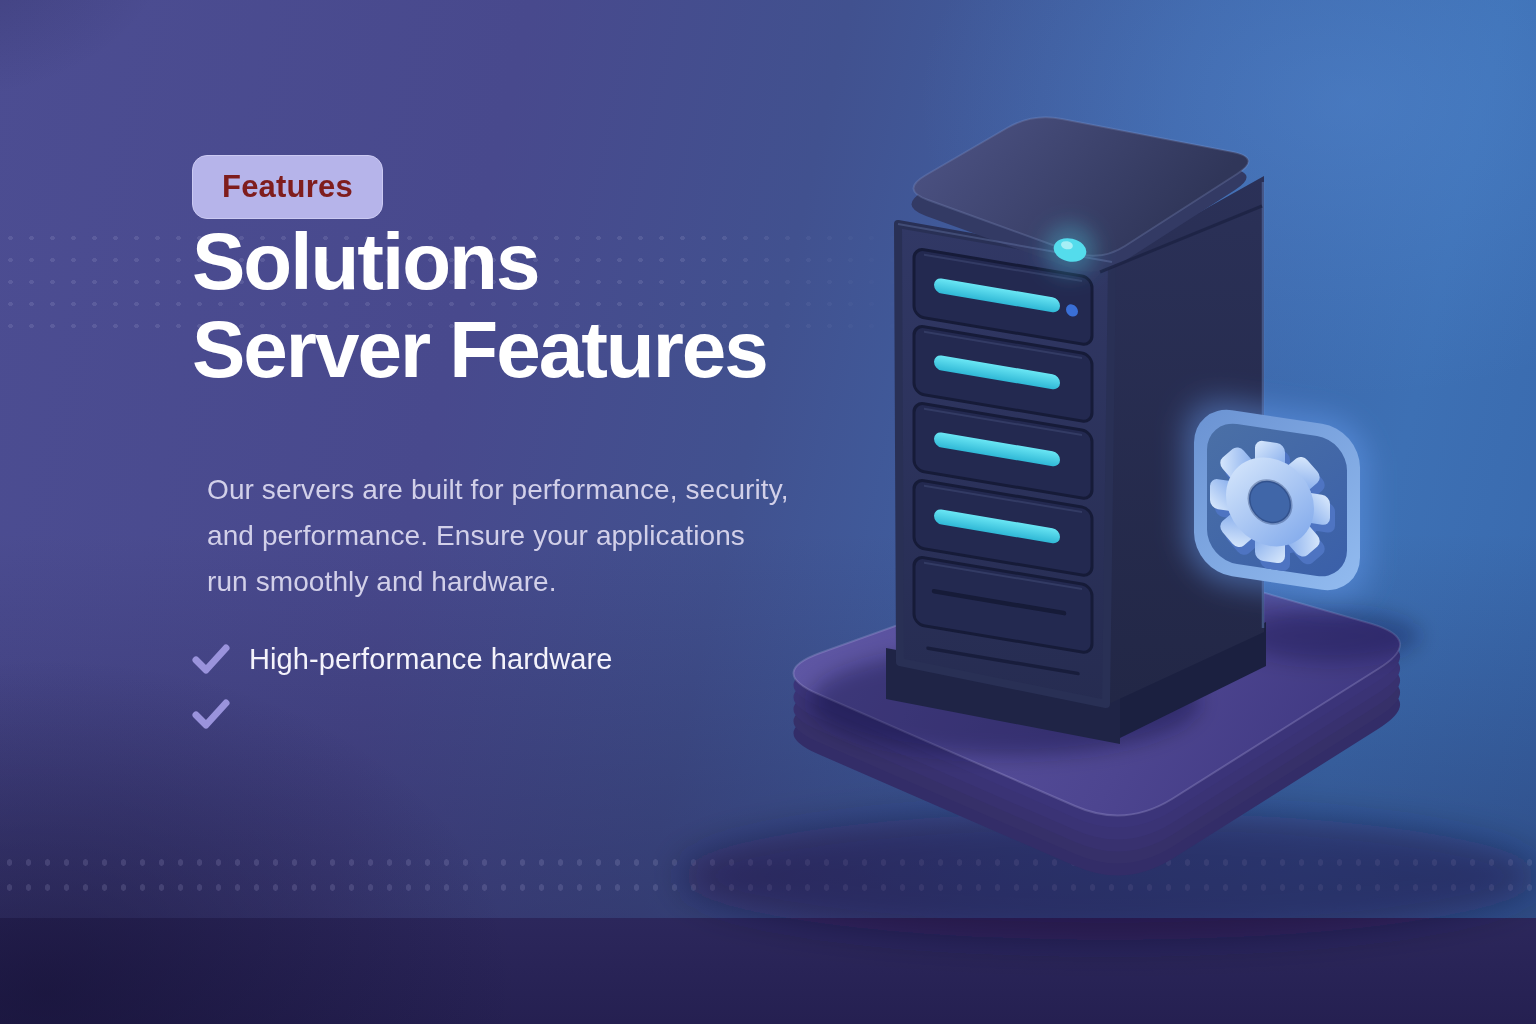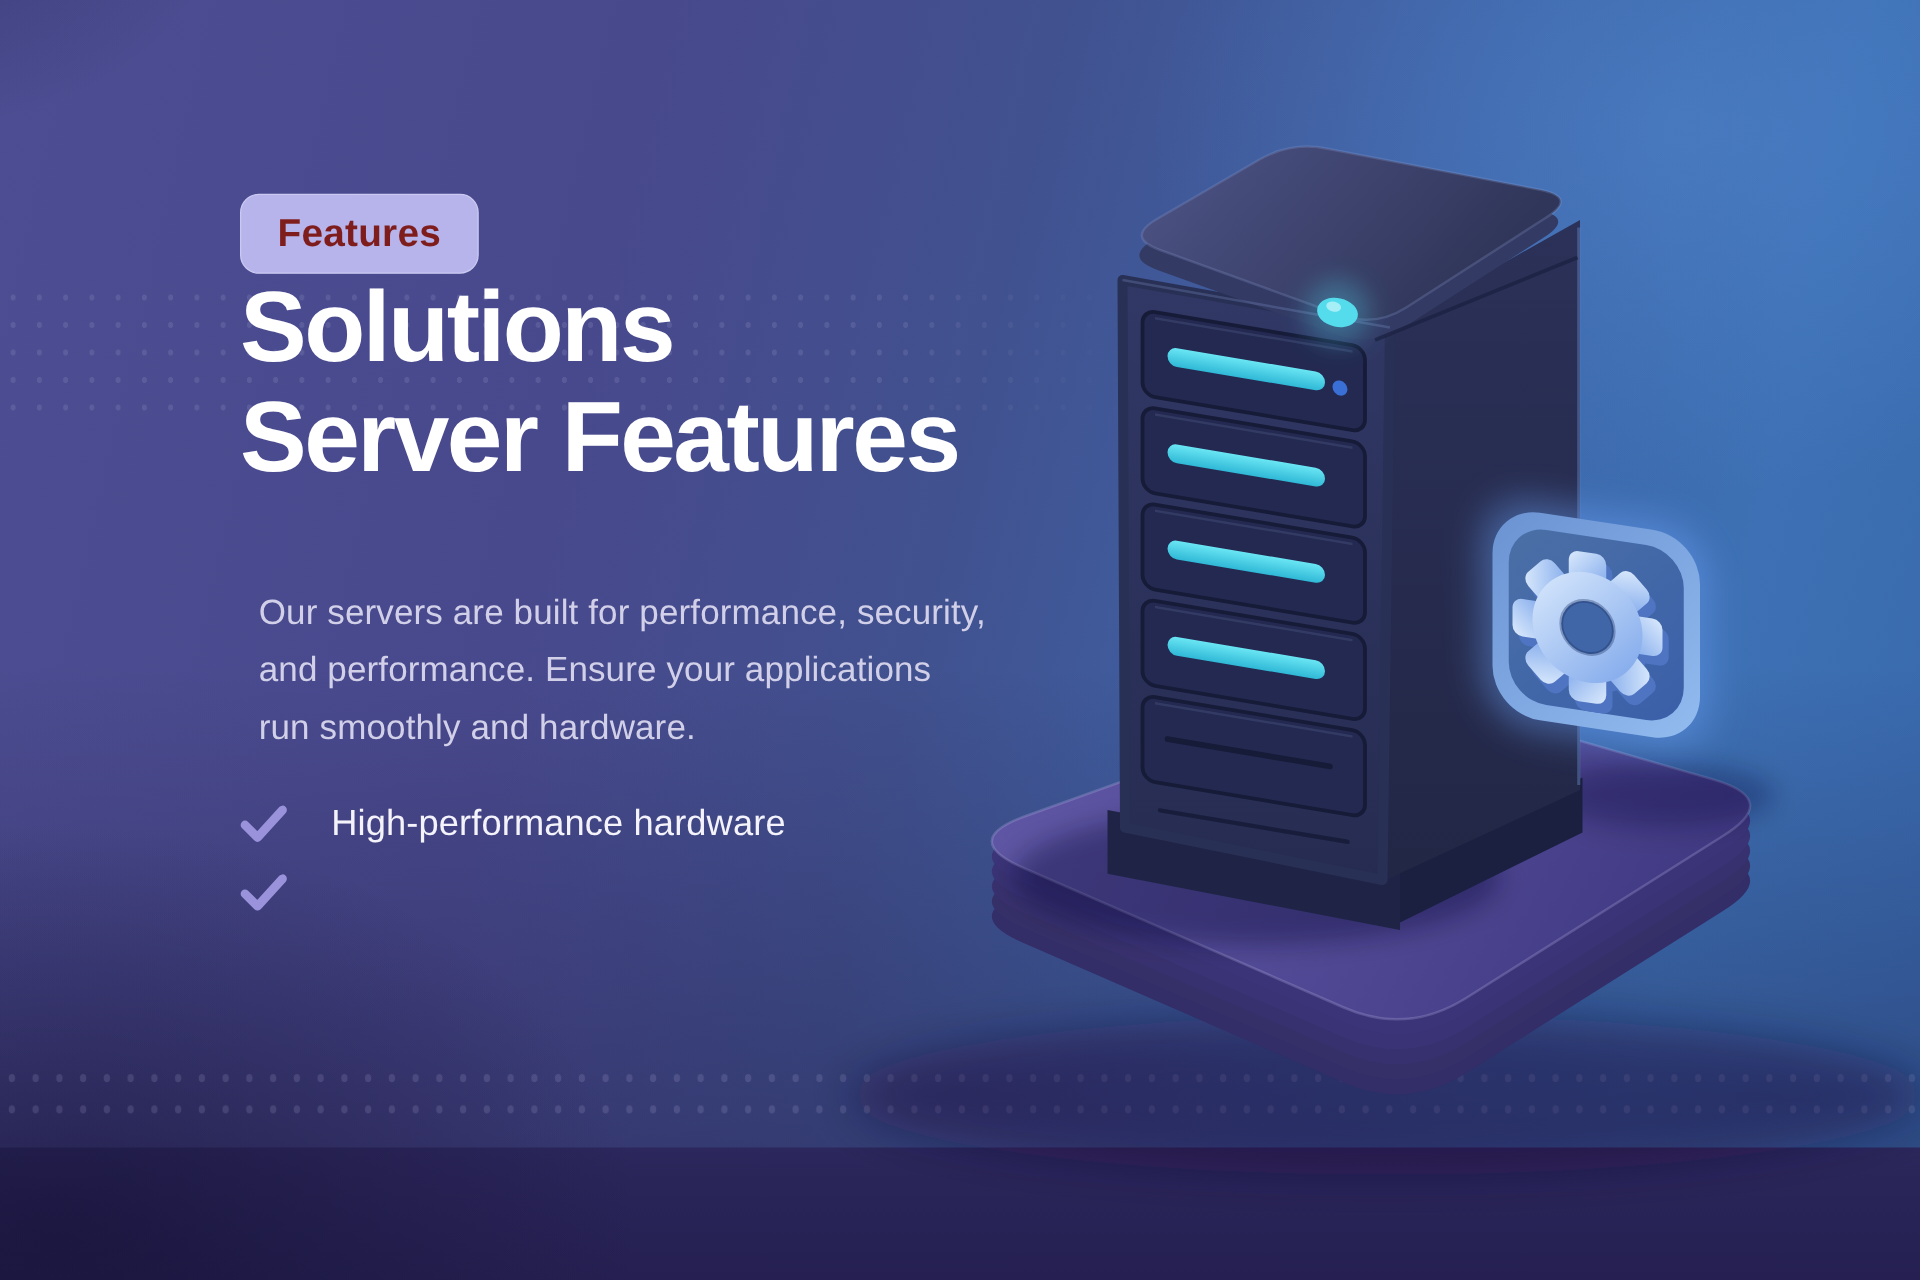--- a/index.html
+++ b/index.html
@@ -64,21 +64,21 @@
     white-space:nowrap;
   }
   .feature-list{
     position:absolute;left:192px;top:641px;margin:0;padding:0;list-style:none;
   }
   .feature-item{
     display:flex;align-items:center;height:36px;margin-bottom:19px;
   }
   .check{width:38px;height:30px;flex:0 0 38px;margin-right:19px;}
   .feature-label{
-    color:#f4f3fb;font-size:29px;font-weight:500;letter-spacing:.1px;white-space:nowrap;margin-left:16px;
+    color:#f4f3fb;font-size:29px;font-weight:500;letter-spacing:.1px;white-space:nowrap;
   }
 </style>
 </head>
 <body>
 
 <div class="stage">
 
   <div class="bg"></div>
   <div class="bg-lift"></div>
   <div class="bg-dark-bottom"></div>

